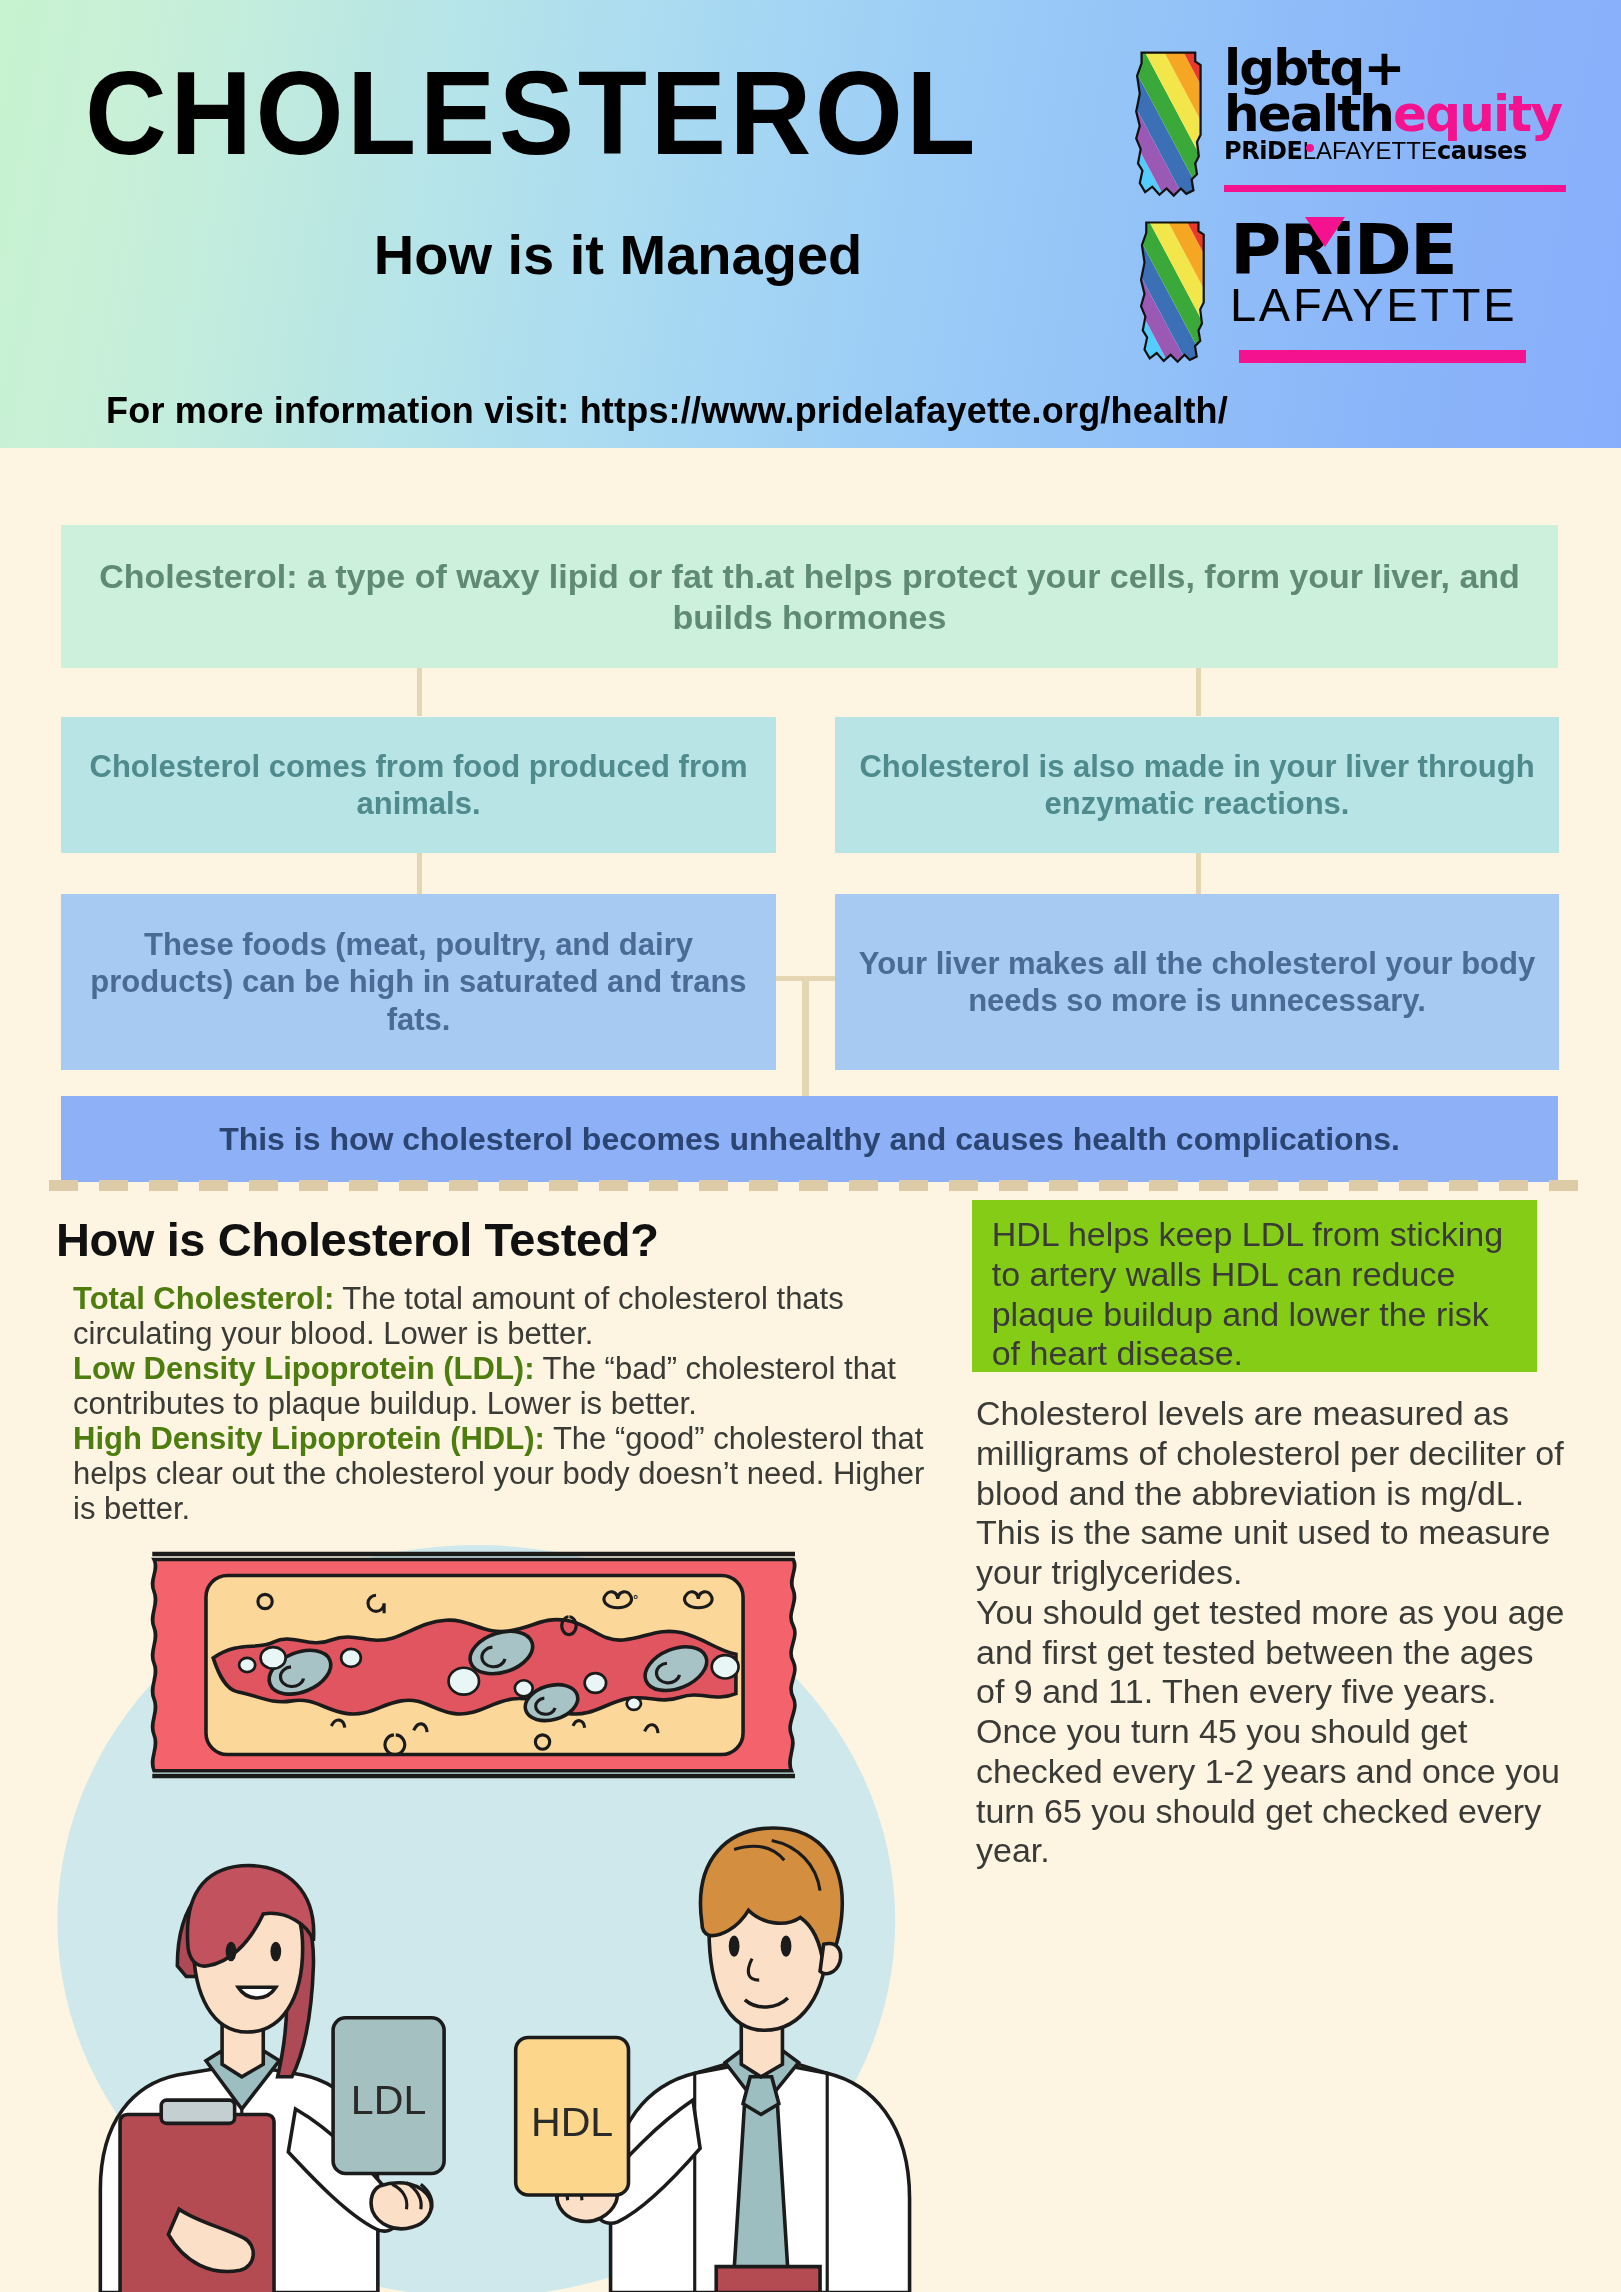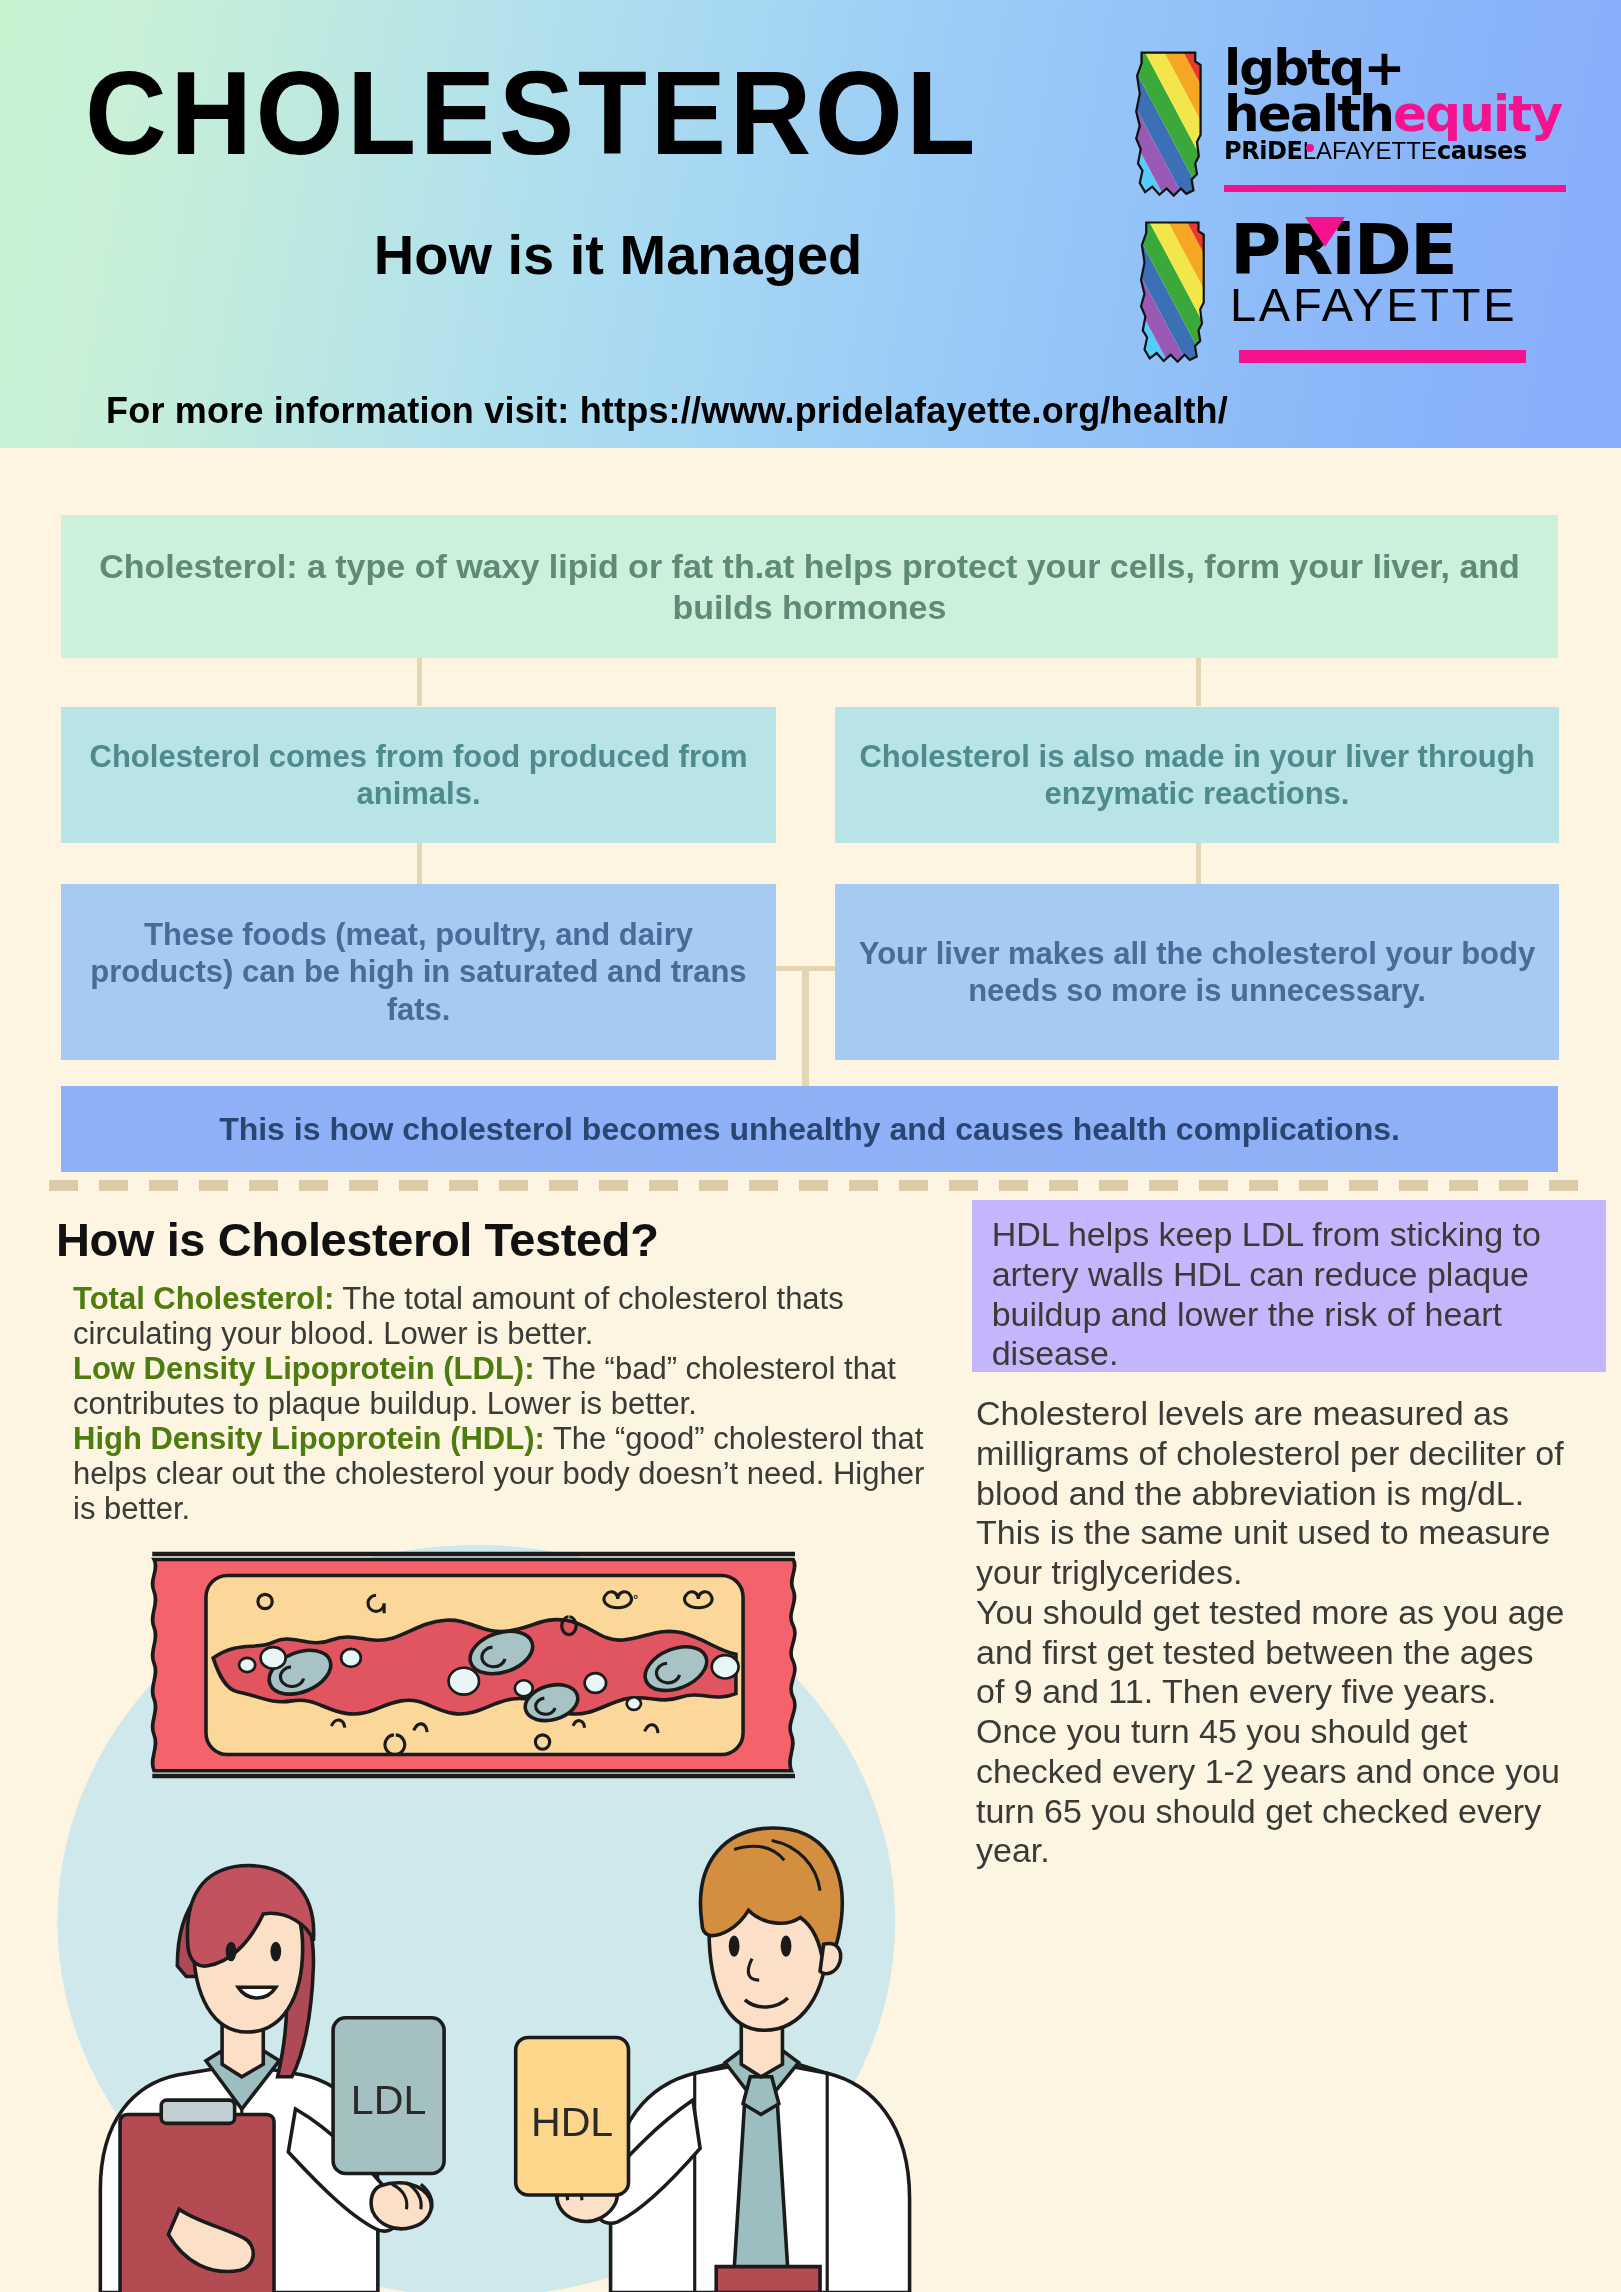--- a/index.html
+++ b/index.html
@@ -72,21 +72,21 @@
     letter-spacing: 2.7px; margin-top: 3.6px; font-family: "Liberation Sans", sans-serif; }
   .pl-bar { position: absolute; left: 121px; top: 131px; width: 287px; height: 13.4px; background: #f5128f; }
   .pl-tri { position: absolute; left: 187px; top: -1.8px; width: 0; height: 0;
             border-left: 20.6px solid transparent; border-right: 20.6px solid transparent;
             border-top: 30px solid #f5128f; }
 
   
   .body-area { position: absolute; left: 0; top: 448px; width: 1622px; height: 1845px; background: #fdf4e2; }
 
   
-  .flow { position: absolute; left: 0; top: 8px; width: 1584px; height: 752px; }
+  .flow { position: absolute; left: 0; top: 18px; width: 1584px; height: 752px; }
 
   .fbox { position: absolute; display: flex; align-items: center; justify-content: center;
           text-align: center; line-height: 1.20; font-weight: 700; padding: 5.4px 14.3px; }
 
   .f-top   { left: 61px;  top: 59px;  width: 1497px; height: 143px;
              background: #cdf0dc; color: #5f8a73; font-size: 34px; }
   .f-m-l   { left: 61px;  top: 251px; width: 715px;  height: 136px;
              background: #b8e4e6; color: #4f8a8c; font-size: 31px; }
   .f-m-r   { left: 835px; top: 251px; width: 724px;  height: 136px;
              background: #b8e4e6; color: #4f8a8c; font-size: 31px; }
@@ -113,22 +113,22 @@
   }
   .tested-body {
     position: absolute; left: 73px; top: 833px; width: 860px;
     font-size: 31px; color: #3a3a36; line-height: 1.13;
   }
   .tested-body b { color: #4d7c0f; font-weight: 700; }
   .tested-body p { margin-bottom: 0px; }
 
   
   .hdl-box {
-    position: absolute; left: 972px; top: 752px; width: 634px; height: 172px;
-    background: #c4b5fd; padding: 15px 19.7px 0 19.7px;
+    position: absolute; left: 972px; top: 752px; width: 565px; height: 172px;
+    background: #84cc16; padding: 15px 19.7px 0 19.7px;
     font-size: 34px; color: #3a3a36; line-height: 1.17;
   }
   .right-text {
     position: absolute; left: 976px; top: 946px; width: 591px;
     font-size: 34px; color: #3a3a36; line-height: 1.17;
   }
   .right-text p { margin: 0; }
 
   
   .illus { position: absolute; left: 18px; top: 1034px; width: 922px; height: 811px; }

